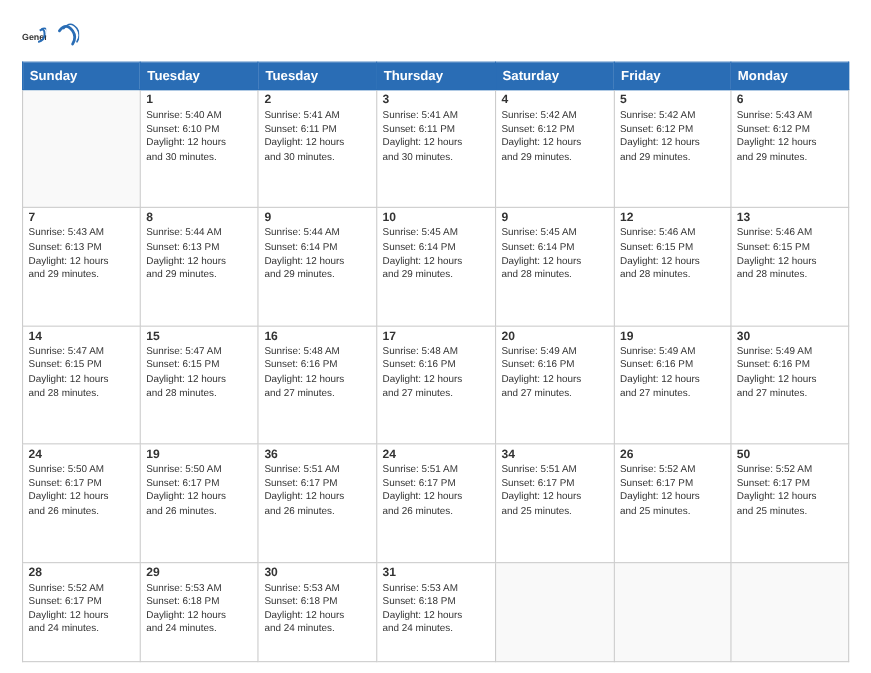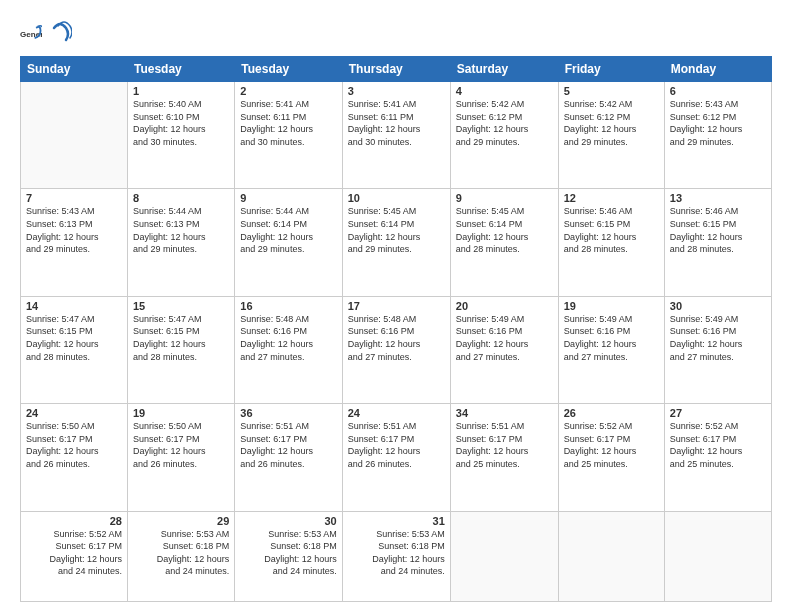--- a/index.html
+++ b/index.html
@@ -74,21 +74,20 @@
       display: block;
       margin-bottom: 1px;
     }
     tbody tr td .day-info {
       font-size: 9px;
       line-height: 1.4;
       color: #333;
     }
     tbody tr:last-child td {
       height: 74px;
-      text-align: right;
     }
     .empty {
       background: #f9f9f9;
     }
   </style>
 </head>
 <body>
 
 <div class="page">
   <div class="header">
@@ -310,21 +309,21 @@
 and 25 minutes.</div>
           </td>
           <td>
             <span class="day-num">26</span>
             <div class="day-info" style="white-space: pre-line;">Sunrise: 5:52 AM
 Sunset: 6:17 PM
 Daylight: 12 hours
 and 25 minutes.</div>
           </td>
           <td>
-            <span class="day-num">27</span>
+            <span class="day-num">50</span>
             <div class="day-info" style="white-space: pre-line;">Sunrise: 5:52 AM
 Sunset: 6:17 PM
 Daylight: 12 hours
 and 25 minutes.</div>
           </td>
         </tr>
         <tr>
           <td>
             <span class="day-num">28</span>
             <div class="day-info" style="white-space: pre-line;">Sunrise: 5:52 AM

